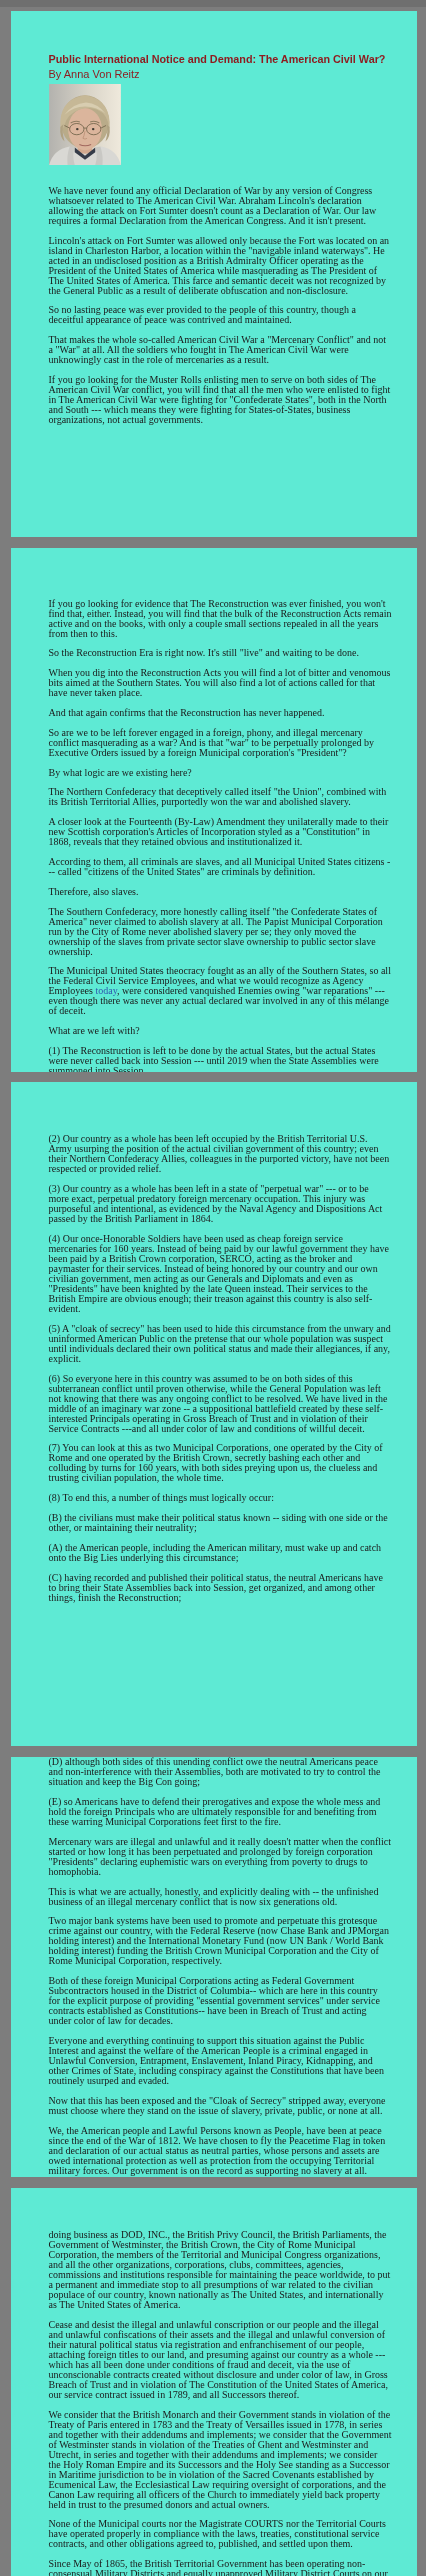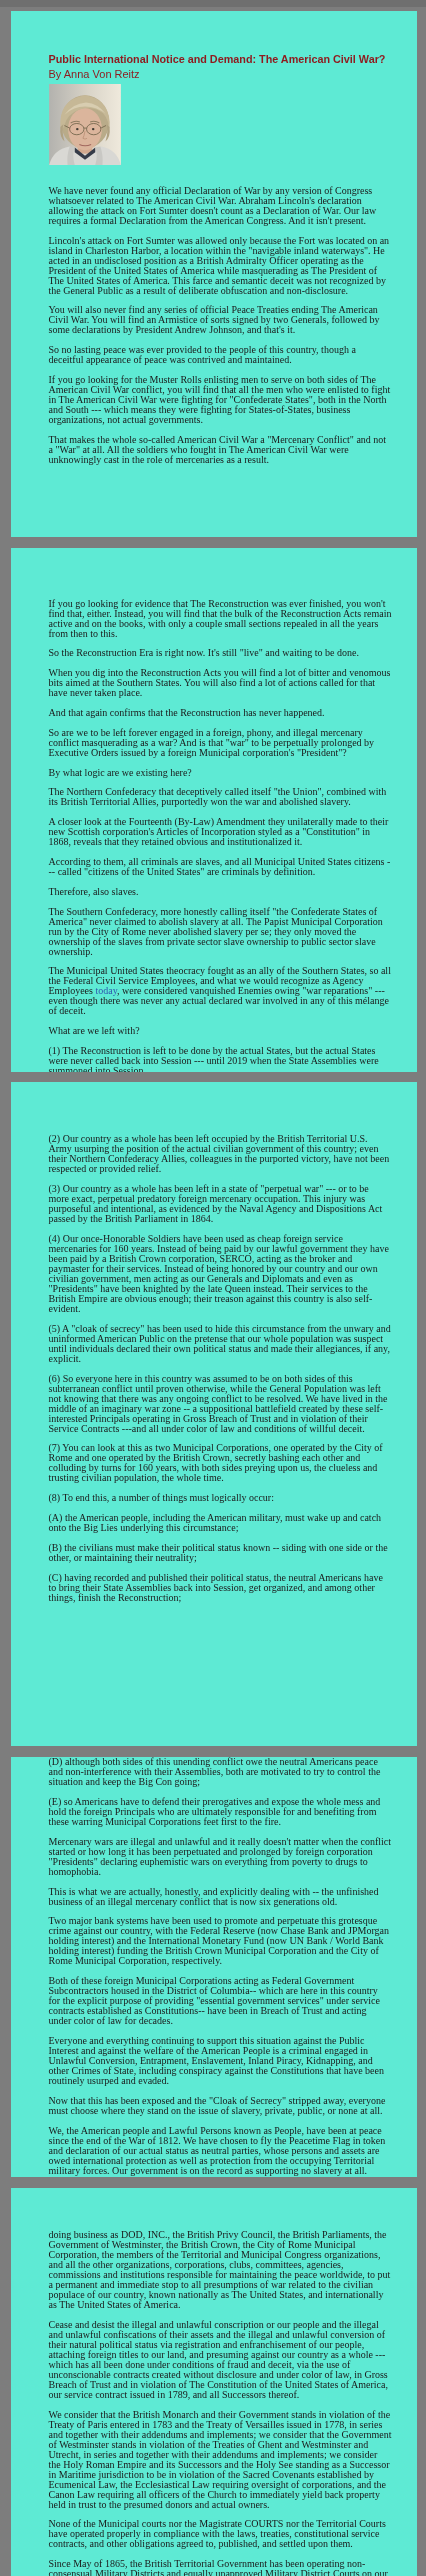--- a/index.html
+++ b/index.html
@@ -81,24 +81,23 @@
       <path d="M70,92 Q68,102 66,106 Q70,109 74,106" stroke="#b98e75" stroke-width="1.5" fill="none"></path>
       <path d="M59,118 Q70,123 82,118" stroke="#a1685e" stroke-width="2.2" fill="none"></path>
       <path d="M0,158 Q8,128 40,122 L58,132 Q70,141 84,132 L102,122 Q132,128 140,158 Z" fill="#d9d8d4"></path>
       <path d="M50,124 L70,140 L90,124 L90,133 L70,148 L50,133 Z" fill="#353b48"></path>
       <path d="M40,122 Q34,140 36,158 L50,158 Q44,138 50,124 Z" fill="#c9c8c4"></path>
       <path d="M100,122 Q106,140 104,158 L90,158 Q96,138 90,124 Z" fill="#c9c8c4"></path>
     </svg>
   </div>
       <div class="para">We have never found any official Declaration of War by any version of Congress whatsoever related to The American Civil War.  Abraham Lincoln's declaration allowing the attack on Fort Sumter doesn't count as a Declaration of War.  Our law requires a formal Declaration from the American Congress.  And it isn't present.</div>
       <div class="para">Lincoln's attack on Fort Sumter was allowed only because the Fort was located on an island in Charleston Harbor, a location within the "navigable inland waterways".  He acted in an undisclosed position as a British Admiralty Officer operating as the President of the United States of America while masquerading as The President of The United States of America. This farce and semantic deceit was not recognized by the General Public as a result of deliberate obfuscation and non-disclosure.</div>
-      <div class="para">You will also never find any series of official Peace Treaties ending The American Civil War. You will find an Armistice of sorts signed by two Generals, followed by some declarations by President Andrew Johnson, and that's it.</div>
       <div class="para">So no lasting peace was ever provided to the people of this country, though a deceitful appearance of peace was contrived and maintained.</div>
+      <div class="para">That makes the whole so-called American Civil War a "Mercenary Conflict" and not a "War" at all.  All the soldiers who fought in The American Civil War were unknowingly cast in the role of mercenaries as a result.</div>
       <div class="para">If you go looking for the Muster Rolls enlisting men to serve on both sides of The American Civil War conflict,  you will find that all the men who were enlisted to fight in The American Civil War were fighting for "Confederate States", both in the North and South --- which means they were fighting for States-of-States, business organizations, not actual governments.</div>
-      <div class="para">That makes the whole so-called American Civil War a "Mercenary Conflict" and not a "War" at all.  All the soldiers who fought in The American Civil War were unknowingly cast in the role of mercenaries as a result.</div>
     </div>
   <div class="page pg1">
       <div class="para">If you go looking for evidence that The Reconstruction was ever finished, you won't find that, either.  Instead, you will find that the bulk of the Reconstruction Acts remain active and on the books, with only a couple small sections repealed in all the years from then to this.</div>
       <div class="para">So the Reconstruction Era is right now.  It's still "live" and waiting to be done.</div>
       <div class="para">When you dig into the Reconstruction Acts you will find a lot of bitter and venomous bits aimed at the Southern States. You will also find a lot of actions called for that have never taken place.</div>
       <div class="para">And that again confirms that the Reconstruction has never happened.</div>
       <div class="para">So are we to be left forever engaged in a foreign, phony, and illegal mercenary conflict masquerading as a war?  And is that "war" to be perpetually prolonged by Executive Orders issued by a foreign Municipal  corporation's "President"?</div>
       <div class="para">By what logic are we existing here?</div>
       <div class="para">The Northern Confederacy that deceptively called itself "the Union", combined with its British Territorial Allies, purportedly won the war and abolished slavery.</div>
       <div class="para">A closer look at the Fourteenth (By-Law) Amendment they unilaterally made to their new Scottish corporation's Articles of Incorporation styled as a "Constitution" in 1868, reveals that they retained obvious and institutionalized it.</div>
@@ -110,22 +109,22 @@
       <div class="para">(1) The Reconstruction is left to be done by the actual States, but the actual States were never called back into Session --- until 2019 when the State Assemblies were summoned into Session.</div>
     </div>
   <div class="page pg2">
       <div class="para">(2) Our country as a whole has been left occupied by the British Territorial U.S. Army usurping the position of the actual civilian government of this country; even their Northern Confederacy Allies, colleagues in the purported victory, have not been respected or provided relief.</div>
       <div class="para">(3) Our country as a whole has been left in a state of "perpetual war" --- or to be more exact, perpetual predatory foreign mercenary occupation. This injury was purposeful and intentional, as evidenced by the Naval Agency and Dispositions Act passed by the British Parliament in 1864.</div>
       <div class="para">(4) Our once-Honorable Soldiers have been used as cheap foreign service mercenaries for 160 years. Instead of being paid by our lawful government they have been paid by a British Crown corporation, SERCO, acting as the broker and paymaster for their services. Instead of being honored by our country and our own civilian government, men acting as our Generals and Diplomats and even as "Presidents" have been knighted by the late Queen instead.  Their services to the British Empire are obvious enough; their treason against this country is also self-evident.</div>
       <div class="para">(5) A "cloak of secrecy" has been used to hide this circumstance from the unwary and uninformed American Public on the pretense that our whole population was suspect until individuals declared their own political status and made their allegiances, if any, explicit.</div>
       <div class="para">(6) So everyone here in this country was assumed to be on both sides of this subterranean conflict until proven otherwise, while the General Population was left not knowing that there was any ongoing conflict to be resolved.  We have lived in the middle of an imaginary war zone -- a  suppositional battlefield created by these self-interested Principals operating in Gross Breach of Trust and in violation of their Service Contracts ---and all under color of law and conditions of willful deceit.</div>
       <div class="para">(7) You can look at this as two Municipal Corporations, one operated by the City of Rome and one operated by the British Crown, secretly bashing each other and colluding by turns for 160 years, with both sides preying upon us, the clueless and trusting civilian population, the whole time.</div>
       <div class="para">(8) To end this, a number of things must logically occur:</div>
+      <div class="para">(B) the civilians must make their political status known -- siding with one side or the other, or maintaining their neutrality;</div>
       <div class="para">(A) the American people, including the American military, must wake up and catch onto the Big Lies underlying this circumstance;</div>
-      <div class="para">(B) the civilians must make their political status known -- siding with one side or the other, or maintaining their neutrality;</div>
       <div class="para">(C) having recorded and published their political status, the neutral Americans have to bring their State Assemblies back into Session, get organized, and among other things, finish the Reconstruction;</div>
     </div>
   <div class="page pg3">
       <div class="para">(D) although both sides of this unending conflict owe the neutral Americans peace and non-interference with their Assemblies, both are motivated to try to control the situation and keep the Big Con going;</div>
       <div class="para">(E) so Americans have to defend their prerogatives and expose the whole mess and hold the foreign Principals who are ultimately responsible for and benefiting from these warring Municipal Corporations feet first to the fire.</div>
       <div class="para">Mercenary wars are illegal and unlawful and it really doesn't matter when the conflict started or how long it has been perpetuated and prolonged by foreign corporation "Presidents" declaring euphemistic wars on everything from poverty to drugs to homophobia.</div>
       <div class="para">This is what we are actually, honestly, and explicitly dealing with -- the unfinished business of an illegal mercenary conflict that is now six generations old.</div>
       <div class="para">Two major bank systems have been used to promote and perpetuate this grotesque crime against our country, with the Federal Reserve (now Chase Bank and JPMorgan holding interest) and the International Monetary Fund (now UN Bank / World Bank holding interest) funding the British Crown Municipal Corporation and the City of Rome Municipal Corporation, respectively.</div>
       <div class="para">Both of these foreign Municipal Corporations acting as Federal Government Subcontractors housed in the District of Columbia-- which are here in this country for the explicit purpose of providing "essential government services" under service contracts established as Constitutions-- have been in Breach of Trust and acting under color of law for decades.</div>
       <div class="para">Everyone and everything continuing to support this situation against the Public Interest and against the welfare of the American People is a criminal engaged in Unlawful Conversion, Entrapment, Enslavement, Inland Piracy, Kidnapping, and other Crimes of State, including conspiracy against the Constitutions that have been routinely usurped and evaded.</div>

